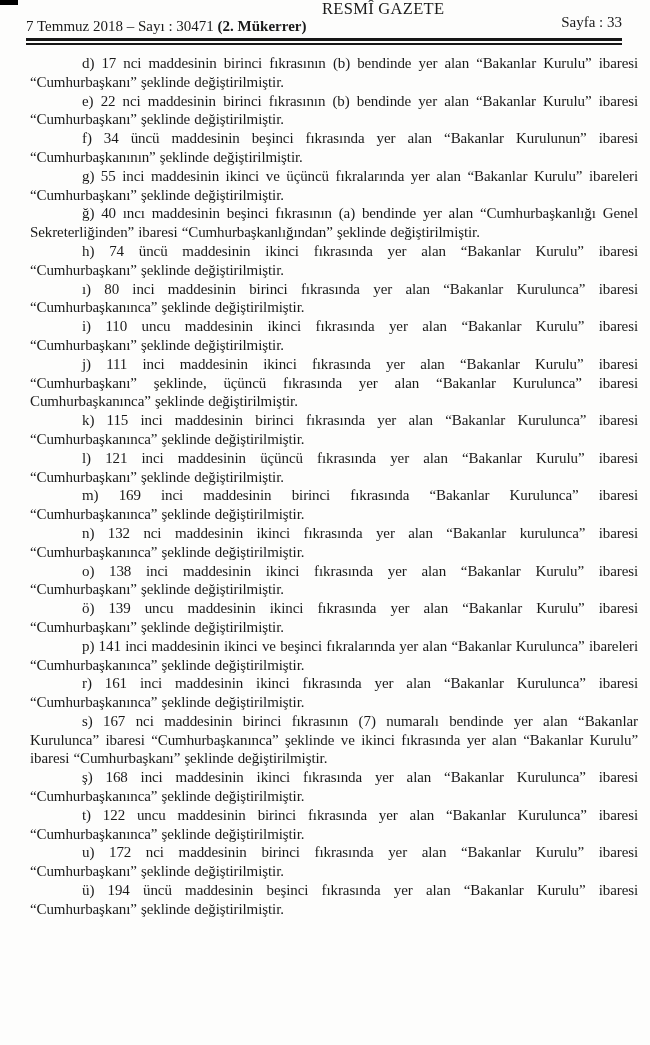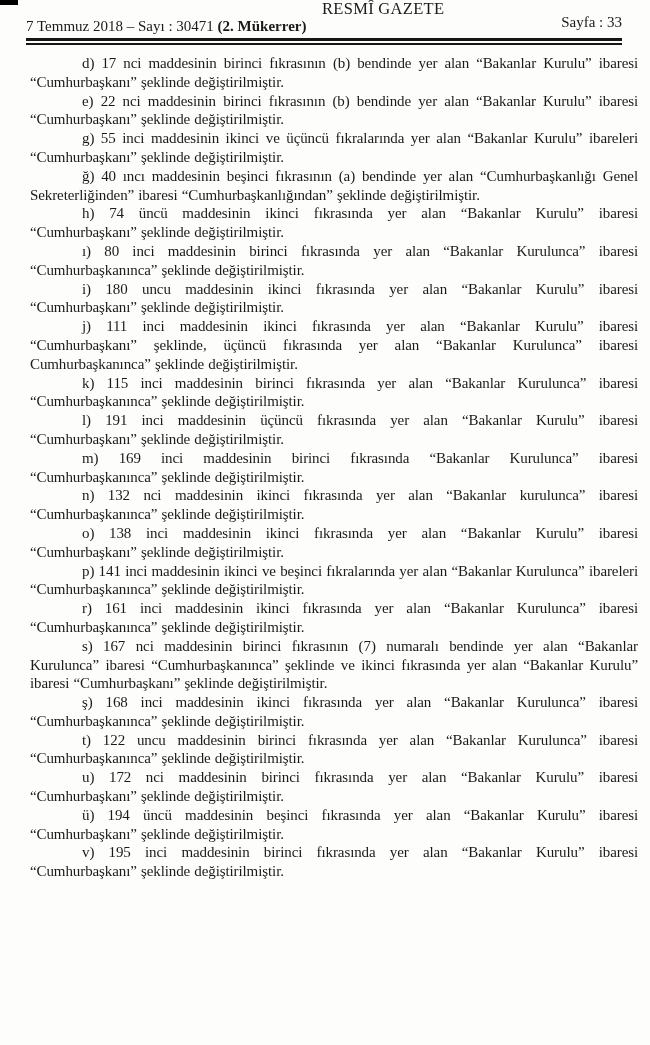--- a/index.html
+++ b/index.html
@@ -74,32 +74,33 @@
   </div>
   <div class="h-center">RESMÎ GAZETE</div>
   <div class="h-right">Sayfa : 33</div>
 </header>
 
 <div class="double-rule"></div>
 
 <main>
   <p>d) 17 nci maddesinin birinci fıkrasının (b) bendinde yer alan “Bakanlar Kurulu” ibaresi “Cumhurbaşkanı” şeklinde değiştirilmiştir.</p>
   <p>e) 22 nci maddesinin birinci fıkrasının (b) bendinde yer alan “Bakanlar Kurulu” ibaresi “Cumhurbaşkanı” şeklinde değiştirilmiştir.</p>
+  <p>f) 34 üncü maddesinin beşinci fıkrasında yer alan “Bakanlar Kurulunun” ibaresi “Cumhurbaşkanının” şeklinde değiştirilmiştir.</p>
   <p>g) 55 inci maddesinin ikinci ve üçüncü fıkralarında yer alan “Bakanlar Kurulu” ibareleri “Cumhurbaşkanı” şeklinde değiştirilmiştir.</p>
   <p>ğ) 40 ıncı maddesinin beşinci fıkrasının (a) bendinde yer alan “Cumhurbaşkanlığı Genel Sekreterliğinden” ibaresi “Cumhurbaşkanlığından” şeklinde değiştirilmiştir.</p>
   <p>h) 74 üncü maddesinin ikinci fıkrasında yer alan “Bakanlar Kurulu” ibaresi “Cumhurbaşkanı” şeklinde değiştirilmiştir.</p>
   <p>ı) 80 inci maddesinin birinci fıkrasında yer alan “Bakanlar Kurulunca” ibaresi “Cumhurbaşkanınca” şeklinde değiştirilmiştir.</p>
-  <p>i) 180 uncu maddesinin ikinci fıkrasında yer alan “Bakanlar Kurulu” ibaresi “Cumhurbaşkanı” şeklinde değiştirilmiştir.</p>
+  <p>i) 110 uncu maddesinin ikinci fıkrasında yer alan “Bakanlar Kurulu” ibaresi “Cumhurbaşkanı” şeklinde değiştirilmiştir.</p>
   <p>j) 111 inci maddesinin ikinci fıkrasında yer alan “Bakanlar Kurulu” ibaresi “Cumhurbaşkanı” şeklinde, üçüncü fıkrasında yer alan “Bakanlar Kurulunca” ibaresi Cumhurbaşkanınca” şeklinde değiştirilmiştir.</p>
   <p>k) 115 inci maddesinin birinci fıkrasında yer alan “Bakanlar Kurulunca” ibaresi “Cumhurbaşkanınca” şeklinde değiştirilmiştir.</p>
-  <p>l) 191 inci maddesinin üçüncü fıkrasında yer alan “Bakanlar Kurulu” ibaresi “Cumhurbaşkanı” şeklinde değiştirilmiştir.</p>
+  <p>l) 121 inci maddesinin üçüncü fıkrasında yer alan “Bakanlar Kurulu” ibaresi “Cumhurbaşkanı” şeklinde değiştirilmiştir.</p>
   <p>m) 169 inci maddesinin birinci fıkrasında “Bakanlar Kurulunca” ibaresi “Cumhurbaşkanınca” şeklinde değiştirilmiştir.</p>
   <p>n) 132 nci maddesinin ikinci fıkrasında yer alan “Bakanlar kurulunca” ibaresi “Cumhurbaşkanınca” şeklinde değiştirilmiştir.</p>
   <p>o) 138 inci maddesinin ikinci fıkrasında yer alan “Bakanlar Kurulu” ibaresi “Cumhurbaşkanı” şeklinde değiştirilmiştir.</p>
+  <p>ö) 139 uncu maddesinin ikinci fıkrasında yer alan “Bakanlar Kurulu” ibaresi “Cumhurbaşkanı” şeklinde değiştirilmiştir.</p>
   <p>p) 141 inci maddesinin ikinci ve beşinci fıkralarında yer alan “Bakanlar Kurulunca” ibareleri “Cumhurbaşkanınca” şeklinde değiştirilmiştir.</p>
   <p>r) 161 inci maddesinin ikinci fıkrasında yer alan “Bakanlar Kurulunca” ibaresi “Cumhurbaşkanınca” şeklinde değiştirilmiştir.</p>
   <p>s) 167 nci maddesinin birinci fıkrasının (7) numaralı bendinde yer alan “Bakanlar Kurulunca” ibaresi “Cumhurbaşkanınca” şeklinde ve ikinci fıkrasında yer alan “Bakanlar Kurulu” ibaresi “Cumhurbaşkanı” şeklinde değiştirilmiştir.</p>
   <p>ş) 168 inci maddesinin ikinci fıkrasında yer alan “Bakanlar Kurulunca” ibaresi “Cumhurbaşkanınca” şeklinde değiştirilmiştir.</p>
   <p>t) 122 uncu maddesinin birinci fıkrasında yer alan “Bakanlar Kurulunca” ibaresi “Cumhurbaşkanınca” şeklinde değiştirilmiştir.</p>
   <p>u) 172 nci maddesinin birinci fıkrasında yer alan “Bakanlar Kurulu” ibaresi “Cumhurbaşkanı” şeklinde değiştirilmiştir.</p>
   <p>ü) 194 üncü maddesinin beşinci fıkrasında yer alan “Bakanlar Kurulu” ibaresi “Cumhurbaşkanı” şeklinde değiştirilmiştir.</p>
-  <p>v) 195 inci maddesinin birinci fıkrasında yer alan “Bakanlar Kurulu” ibaresi “Cumhurbaşkanı” şeklinde değiştirilmiştir.</p>
 </main>
 
 </body></html>

